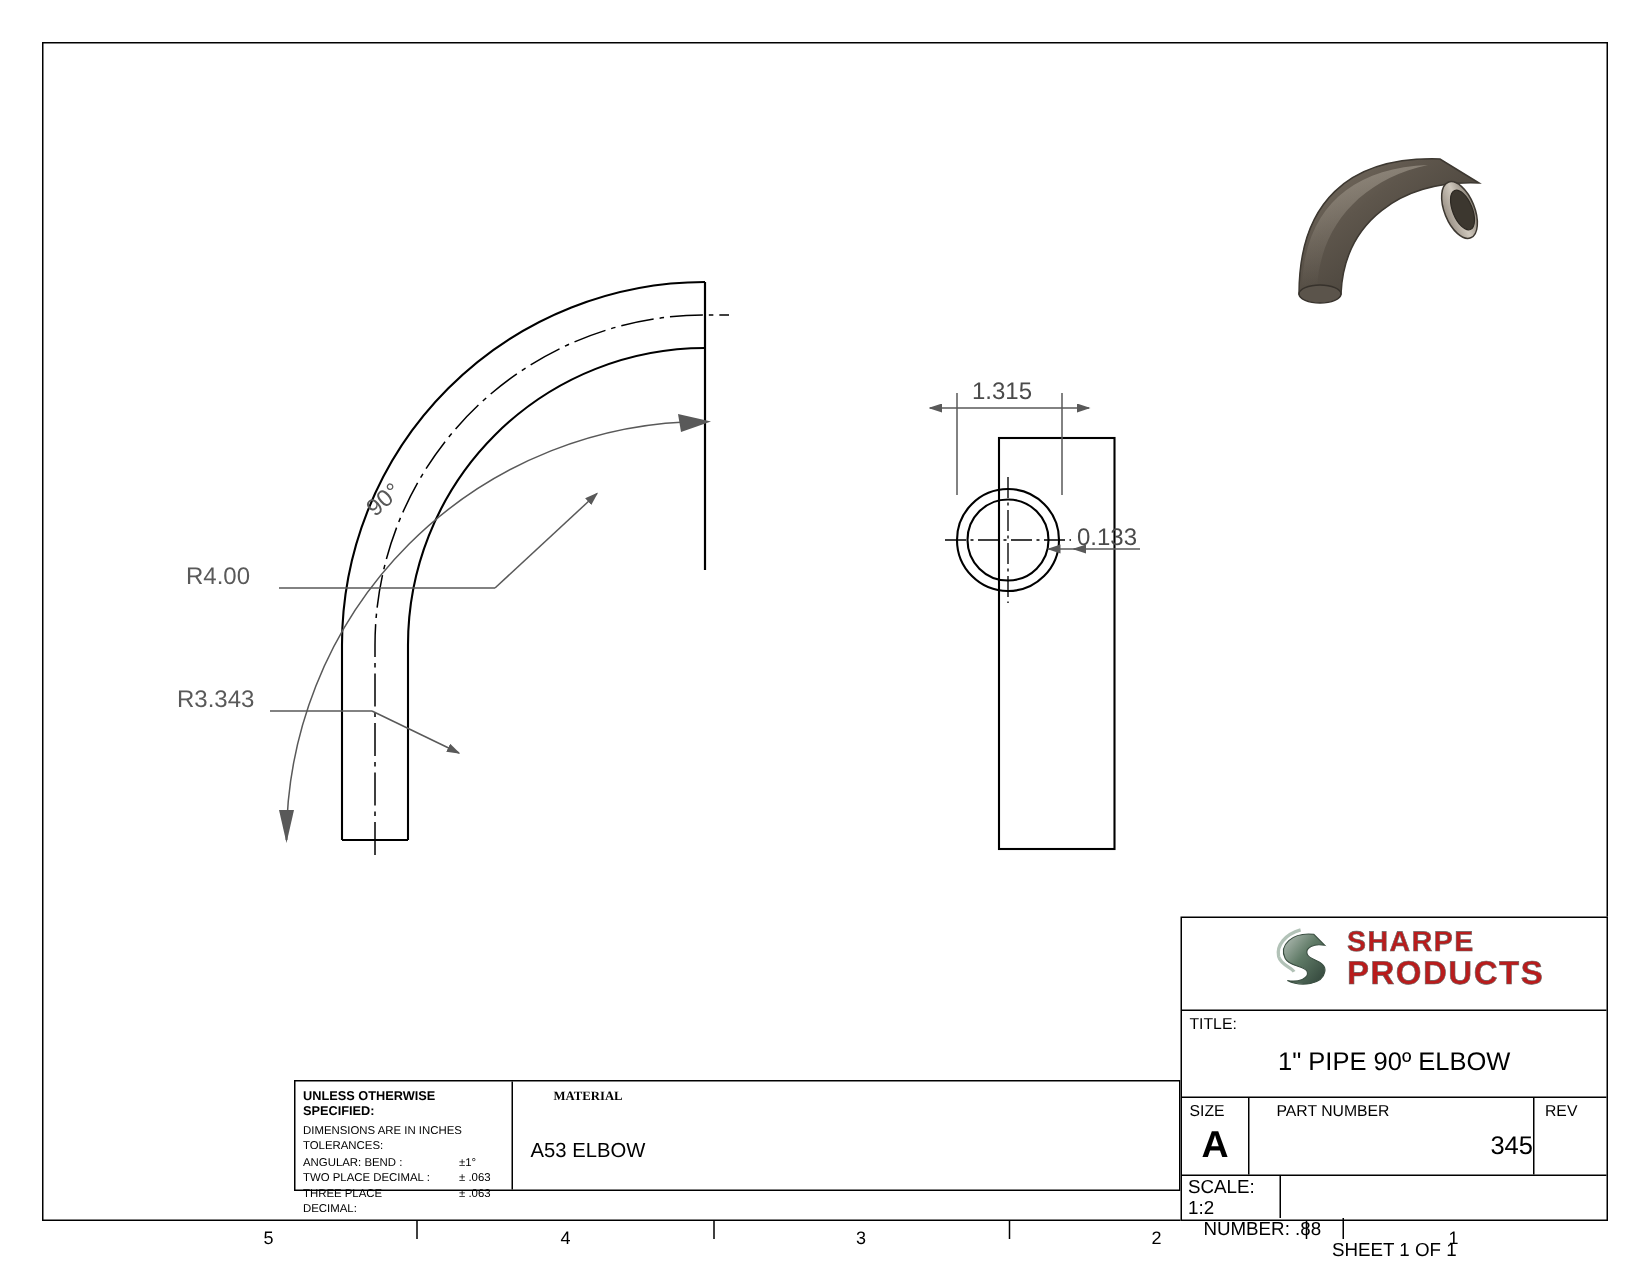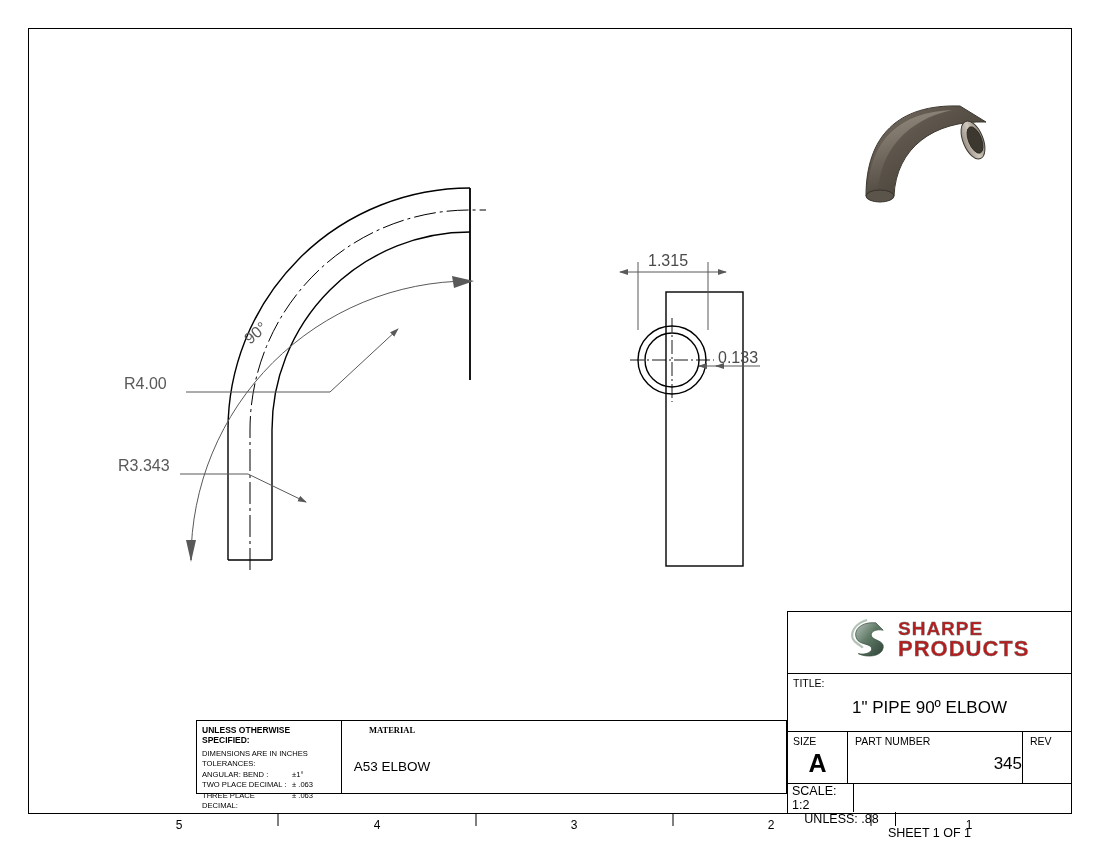--- a/index.html
+++ b/index.html
@@ -99,39 +99,39 @@
     text-align: center;
     font-size: 17px;
   }
   .tb-part {
     height: 52px;
     border-bottom: 1px solid #000;
     box-sizing: border-box;
     display: flex;
   }
   .tb-size {
-    width: 60px;
+    width: 45px;
     border-right: 1px solid #000;
     box-sizing: border-box;
     position: relative;
   }
   .tb-size .lbl {
     position: absolute; left: 5px; top: 3px; font-size: 10.5px;
   }
   .tb-size .val {
     position: absolute; left: 0; right: 0; top: 17px;
     text-align: center; font-size: 25px; font-weight: bold;
   }
   .tb-pn {
     flex: 1;
     border-right: 1px solid #000;
     box-sizing: border-box;
     position: relative;
   }
-  .tb-pn .lbl { position: absolute; left: 7px; top: 3px; font-size: 10.5px; }
+  .tb-pn .lbl { position: absolute; left: 18px; top: 3px; font-size: 10.5px; }
   .tb-pn .val {
     position: absolute; left: 0; right: 0; top: 22px;
     text-align: right; font-size: 17px;
   }
   .tb-rev {
     width: 48px;
     box-sizing: border-box;
     position: relative;
   }
   .tb-rev .lbl { position: absolute; left: 7px; top: 3px; font-size: 10.5px; }
@@ -178,21 +178,21 @@
     text-align: center;
     margin-bottom: 3px;
   }
   .nb-prop .bd {
     font-size: 7.4px;
     line-height: 1.28;
   }
   .nb-spec { width: 145px; padding: 4px 5px; }
   .nb-spec .hd { font-size: 8.5px; font-weight: bold; }
   .nb-spec .bd { font-size: 7.6px; line-height: 1.38; margin-top: 4px; }
-  .tol-row { display: flex; }
+  .tol-row { display: flex; gap: 14px; }
   .tol-row .k { width: 90px; }
   .tol-row .v { }
   .nb-mat { width: 100px; position: relative; }
   .nb-mat .hd {
     font-size: 8.5px; font-weight: bold;
     position: absolute; left: 0; right: 0; top: 4px; text-align: center; font-family: Liberation Serif, serif;
   }
   .nb-mat .val {
     position: absolute; left: 0; right: 0; top: 38px;
     text-align: center; font-size: 13.5px;
@@ -400,16 +400,16 @@
       <div class="lbl">PART NUMBER</div>
       <div class="val">345</div>
     </div>
     <div class="tb-rev">
       <div class="lbl">REV</div>
     </div>
   </div>
 
   <div class="tb-foot">
     <div class="tb-scale">SCALE: 1:2</div>
-    <div class="tb-weight">UNLESS: .88</div>
+    <div class="tb-weight">NUMBER: .88</div>
     <div class="tb-sheet">SHEET 1 OF 1</div>
   </div>
 </div>
 
 </body></html>

